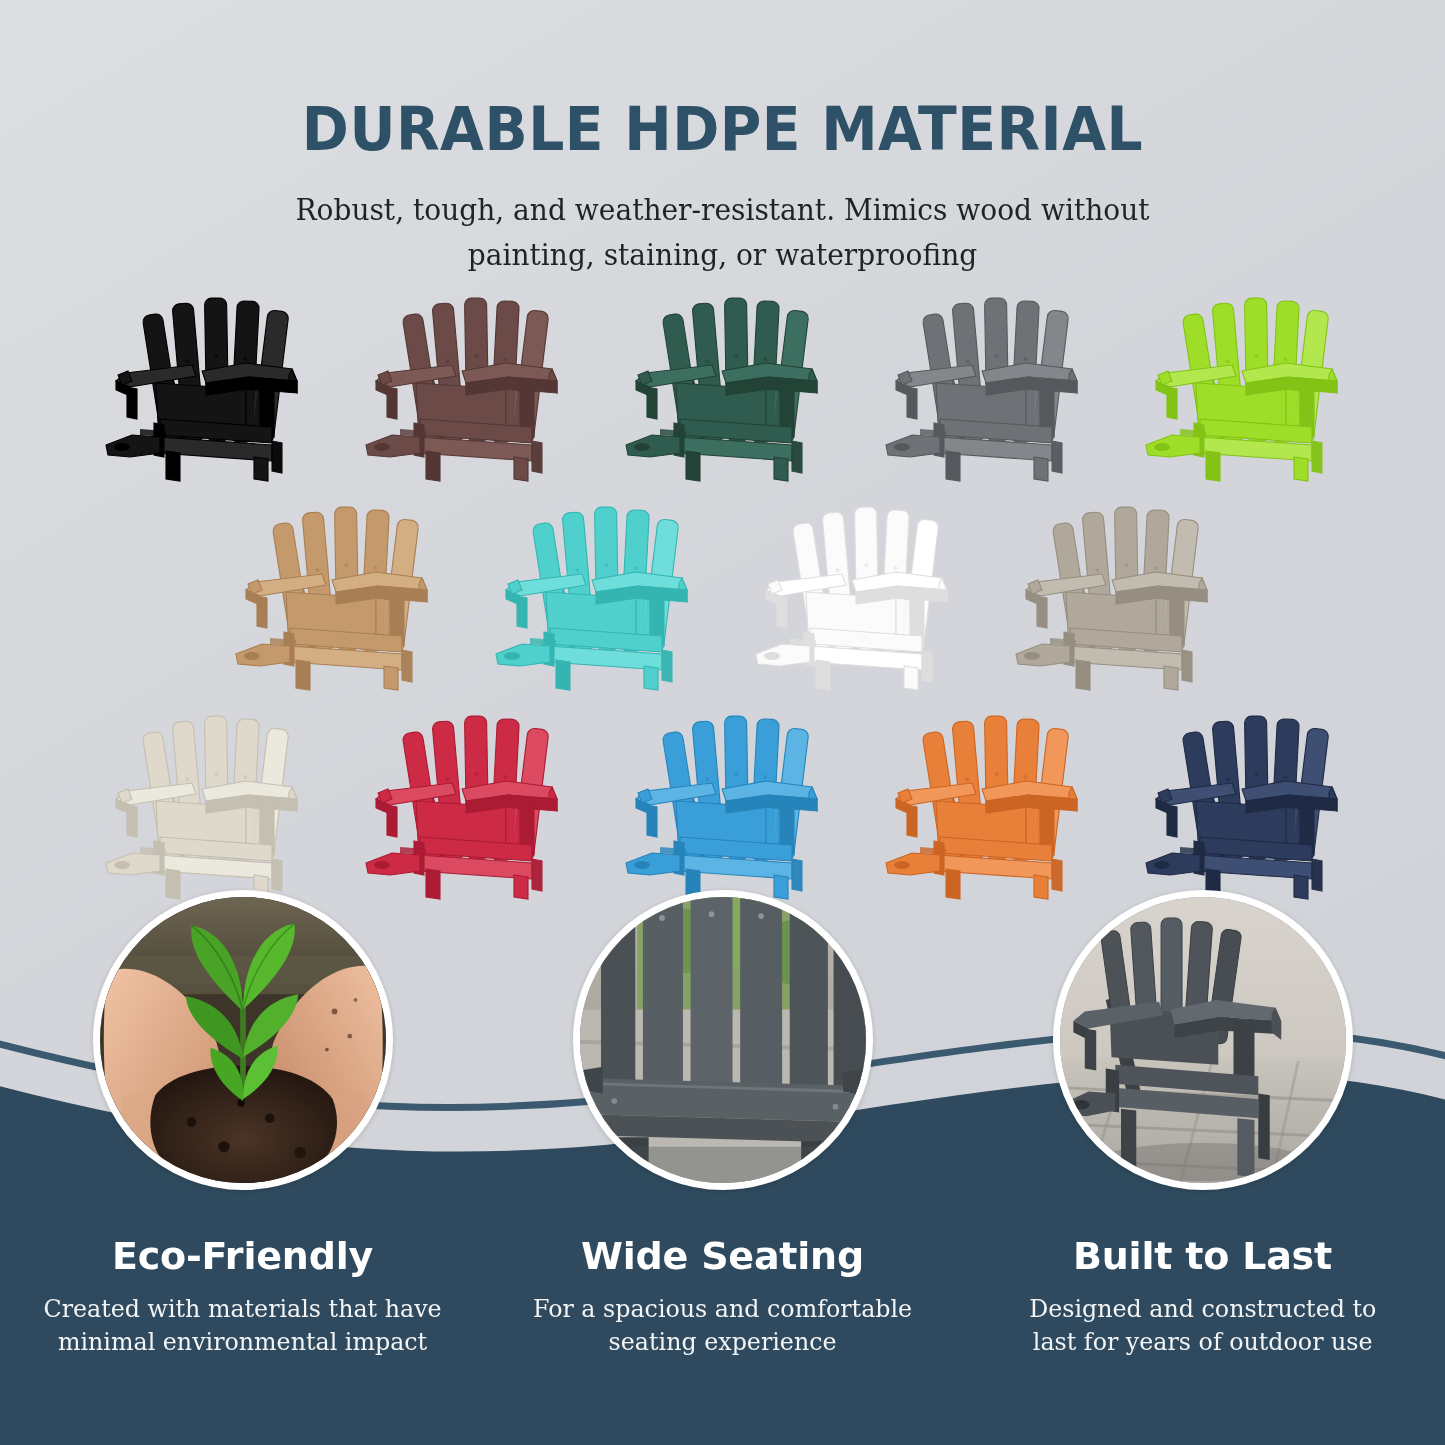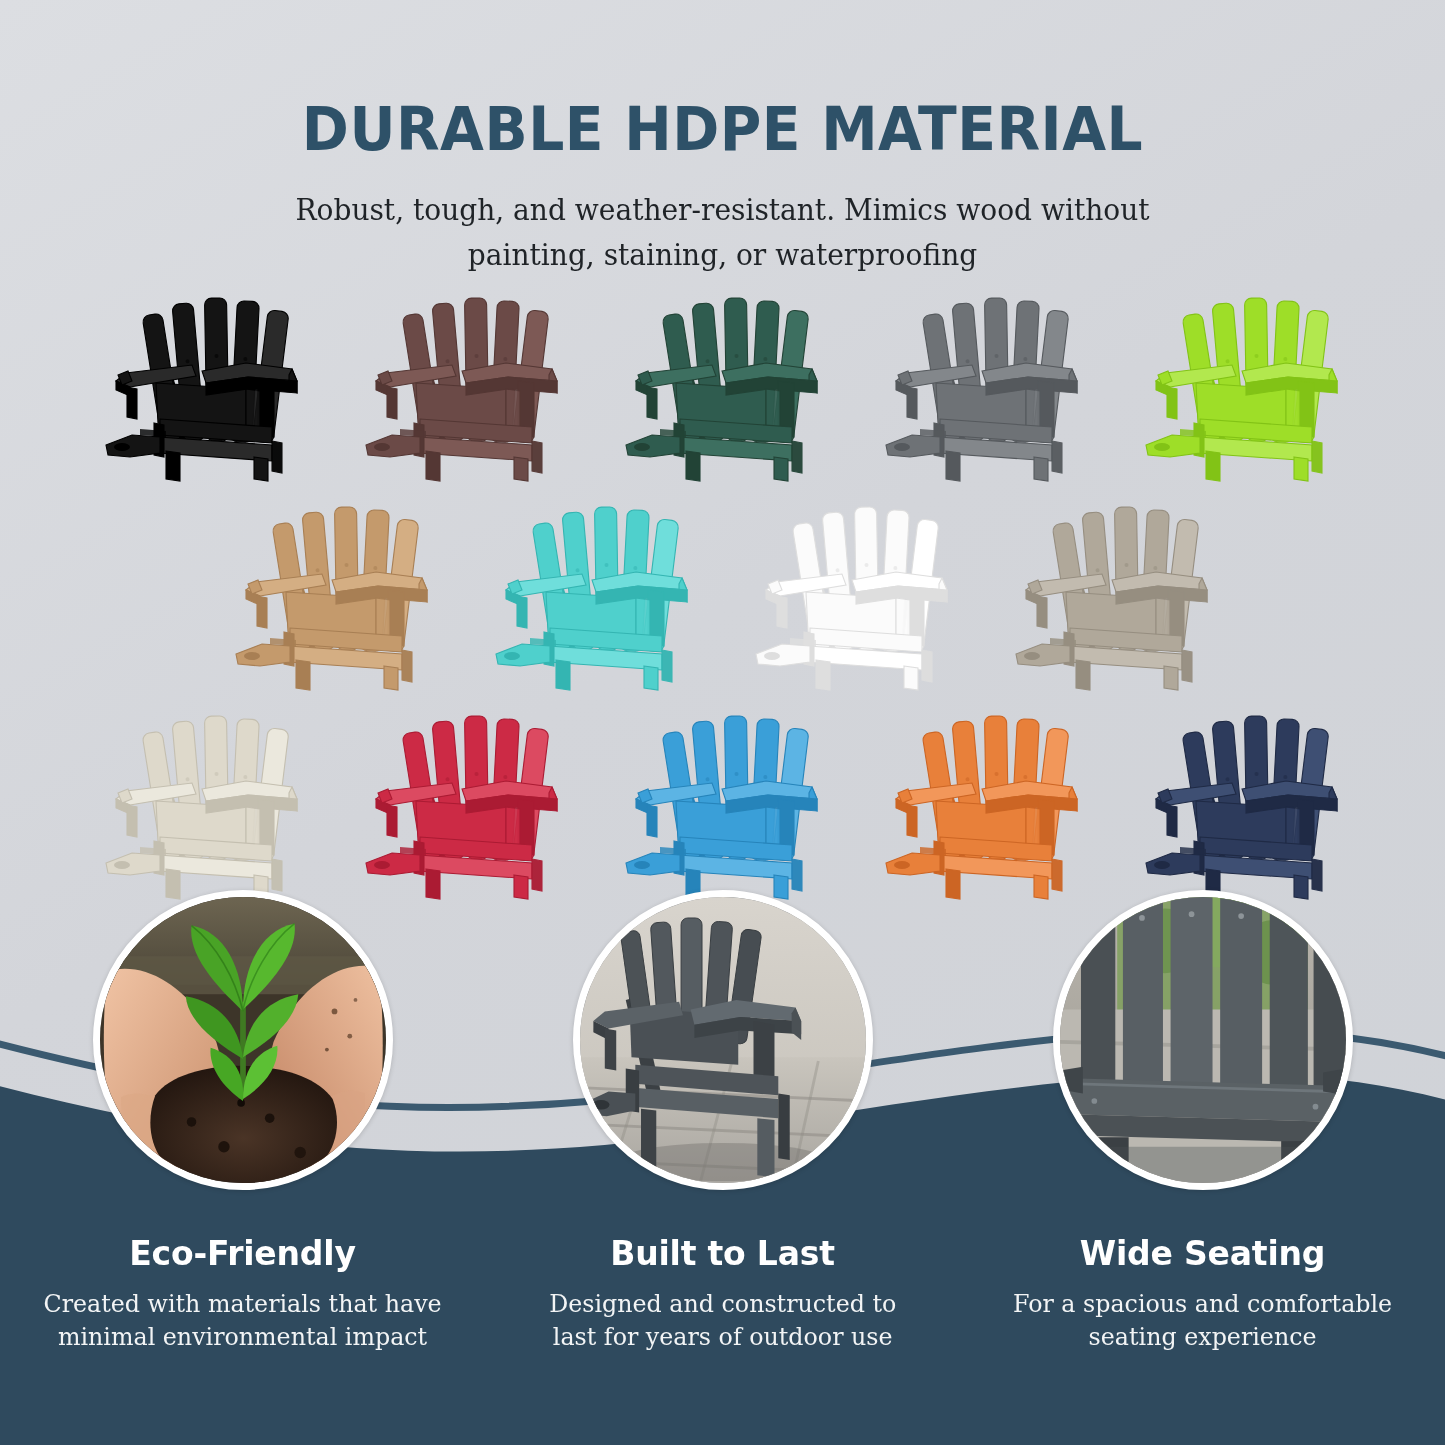--- a/index.html
+++ b/index.html
@@ -123,21 +123,21 @@
     box-shadow: 0 1px 5px rgba(0,0,0,0.16);
     background: #8a8d8f;
   }
 
   .circle svg { display: block; width: 100%; height: 100%; }
 
   .feature-title {
     margin-top: 44px;
     font-family: "DejaVu Sans", sans-serif;
     font-weight: bold;
-    font-size: 33px;
+    font-size: 38px;
     color: #ffffff;
     letter-spacing: -0.2px;
     text-align: center;
   }
 
   .feature-desc {
     margin-top: 14px;
     font-family: "DejaVu Serif", serif;
     font-size: 25px;
     line-height: 1.32;
@@ -874,20 +874,66 @@
           <div class="feature-title">Eco-Friendly</div>
           <div class="feature-desc">
             <div>Created with materials that have</div>
             <div>minimal environmental impact</div>
           </div>
         </div>
         <div class="feature">
           <div class="circle">
             <svg viewBox="0 0 300 300" xmlns="http://www.w3.org/2000/svg">
               <defs>
+                <linearGradient id="bgseat" x1="0" y1="0" x2="0" y2="1">
+                  <stop offset="0%" stop-color="#b9b5ad"></stop>
+                  <stop offset="100%" stop-color="#9b9890"></stop>
+                </linearGradient>
+              </defs>
+              <rect width="300" height="300" fill="url(#bgseat)"></rect>
+              <rect x="60" y="0" width="200" height="120" fill="#7fa05c" opacity="0.85"></rect>
+              <circle cx="110" cy="46" r="34" fill="#6f9450"></circle>
+              <circle cx="168" cy="34" r="40" fill="#84a95f"></circle>
+              <circle cx="224" cy="58" r="34" fill="#6d924e"></circle>
+              <rect x="0" y="118" width="300" height="182" fill="#bbb8b1"></rect>
+              <path d="M0 152 L300 160 M0 196 L300 204" stroke="#94918b" stroke-width="4" opacity="0.5" fill="none"></path>
+              <g>
+                <rect x="22" y="-10" width="36" height="220" fill="#4a5054"></rect>
+                <rect x="66" y="-16" width="42" height="224" rx="3" fill="#585f64"></rect>
+                <rect x="116" y="-20" width="44" height="228" rx="3" fill="#5d6469"></rect>
+                <rect x="168" y="-18" width="44" height="226" rx="3" fill="#575e63"></rect>
+                <rect x="220" y="-12" width="40" height="220" rx="3" fill="#4e5559"></rect>
+                <rect x="266" y="-8" width="34" height="216" fill="#464c50"></rect>
+                <circle cx="86" cy="22" r="3" fill="#8d9498"></circle>
+                <circle cx="138" cy="18" r="3" fill="#8d9498"></circle>
+                <circle cx="190" cy="20" r="3" fill="#8d9498"></circle>
+                <circle cx="240" cy="24" r="3" fill="#8d9498"></circle>
+                <path d="M10 190 L292 198 L292 236 L10 228 Z" fill="#5a6165"></path>
+                <path d="M10 228 L292 236 L292 258 L10 250 Z" fill="#4b5155"></path>
+                <path d="M18 196 L286 204" stroke="#6e767b" stroke-width="3" fill="none"></path>
+                <circle cx="36" cy="214" r="3" fill="#838b90"></circle>
+                <circle cx="268" cy="220" r="3" fill="#838b90"></circle>
+                <path d="M0 182 L24 178 L24 206 L0 202 Z" fill="#3f4549"></path>
+                <path d="M276 184 L300 180 L300 208 L276 204 Z" fill="#3f4549"></path>
+                <rect x="40" y="252" width="32" height="48" fill="#3b4044"></rect>
+                <rect x="232" y="256" width="32" height="44" fill="#3b4044"></rect>
+                <rect x="0" y="262" width="300" height="38" fill="#4a4f52" opacity="0.35"></rect>
+              </g>
+            </svg>
+          </div>
+          <div class="feature-title">Wide Seating</div>
+          <div class="feature-desc">
+            <div>For a spacious and comfortable</div>
+            <div>seating experience</div>
+          </div>
+        </div>
+        <div class="feature">
+          <div class="circle">
+            <svg viewBox="0 0 300 300" xmlns="http://www.w3.org/2000/svg">
+              <defs>
                 <linearGradient id="wallg" x1="0" y1="0" x2="0" y2="1">
                   <stop offset="0%" stop-color="#d8d4cd"></stop>
                   <stop offset="100%" stop-color="#c4c0b8"></stop>
                 </linearGradient>
                 <linearGradient id="floorg" x1="0" y1="0" x2="0" y2="1">
                   <stop offset="0%" stop-color="#c9c5bd"></stop>
                   <stop offset="100%" stop-color="#a9a6a0"></stop>
                 </linearGradient>
               </defs>
               <rect width="300" height="300" fill="url(#wallg)"></rect>
@@ -930,62 +976,16 @@
                 <path d="M208 206 L220 208 L220 276 L208 274 Z" fill="#383d41"></path>
               </g>
             </svg>
           </div>
           <div class="feature-title">Built to Last</div>
           <div class="feature-desc">
             <div>Designed and constructed to</div>
             <div>last for years of outdoor use</div>
           </div>
         </div>
-        <div class="feature">
-          <div class="circle">
-            <svg viewBox="0 0 300 300" xmlns="http://www.w3.org/2000/svg">
-              <defs>
-                <linearGradient id="bgseat" x1="0" y1="0" x2="0" y2="1">
-                  <stop offset="0%" stop-color="#b9b5ad"></stop>
-                  <stop offset="100%" stop-color="#9b9890"></stop>
-                </linearGradient>
-              </defs>
-              <rect width="300" height="300" fill="url(#bgseat)"></rect>
-              <rect x="60" y="0" width="200" height="120" fill="#7fa05c" opacity="0.85"></rect>
-              <circle cx="110" cy="46" r="34" fill="#6f9450"></circle>
-              <circle cx="168" cy="34" r="40" fill="#84a95f"></circle>
-              <circle cx="224" cy="58" r="34" fill="#6d924e"></circle>
-              <rect x="0" y="118" width="300" height="182" fill="#bbb8b1"></rect>
-              <path d="M0 152 L300 160 M0 196 L300 204" stroke="#94918b" stroke-width="4" opacity="0.5" fill="none"></path>
-              <g>
-                <rect x="22" y="-10" width="36" height="220" fill="#4a5054"></rect>
-                <rect x="66" y="-16" width="42" height="224" rx="3" fill="#585f64"></rect>
-                <rect x="116" y="-20" width="44" height="228" rx="3" fill="#5d6469"></rect>
-                <rect x="168" y="-18" width="44" height="226" rx="3" fill="#575e63"></rect>
-                <rect x="220" y="-12" width="40" height="220" rx="3" fill="#4e5559"></rect>
-                <rect x="266" y="-8" width="34" height="216" fill="#464c50"></rect>
-                <circle cx="86" cy="22" r="3" fill="#8d9498"></circle>
-                <circle cx="138" cy="18" r="3" fill="#8d9498"></circle>
-                <circle cx="190" cy="20" r="3" fill="#8d9498"></circle>
-                <circle cx="240" cy="24" r="3" fill="#8d9498"></circle>
-                <path d="M10 190 L292 198 L292 236 L10 228 Z" fill="#5a6165"></path>
-                <path d="M10 228 L292 236 L292 258 L10 250 Z" fill="#4b5155"></path>
-                <path d="M18 196 L286 204" stroke="#6e767b" stroke-width="3" fill="none"></path>
-                <circle cx="36" cy="214" r="3" fill="#838b90"></circle>
-                <circle cx="268" cy="220" r="3" fill="#838b90"></circle>
-                <path d="M0 182 L24 178 L24 206 L0 202 Z" fill="#3f4549"></path>
-                <path d="M276 184 L300 180 L300 208 L276 204 Z" fill="#3f4549"></path>
-                <rect x="40" y="252" width="32" height="48" fill="#3b4044"></rect>
-                <rect x="232" y="256" width="32" height="44" fill="#3b4044"></rect>
-                <rect x="0" y="262" width="300" height="38" fill="#4a4f52" opacity="0.35"></rect>
-              </g>
-            </svg>
-          </div>
-          <div class="feature-title">Wide Seating</div>
-          <div class="feature-desc">
-            <div>For a spacious and comfortable</div>
-            <div>seating experience</div>
-          </div>
-        </div>
       </div>
   </div>
 
 </div>
 
 </body></html>

